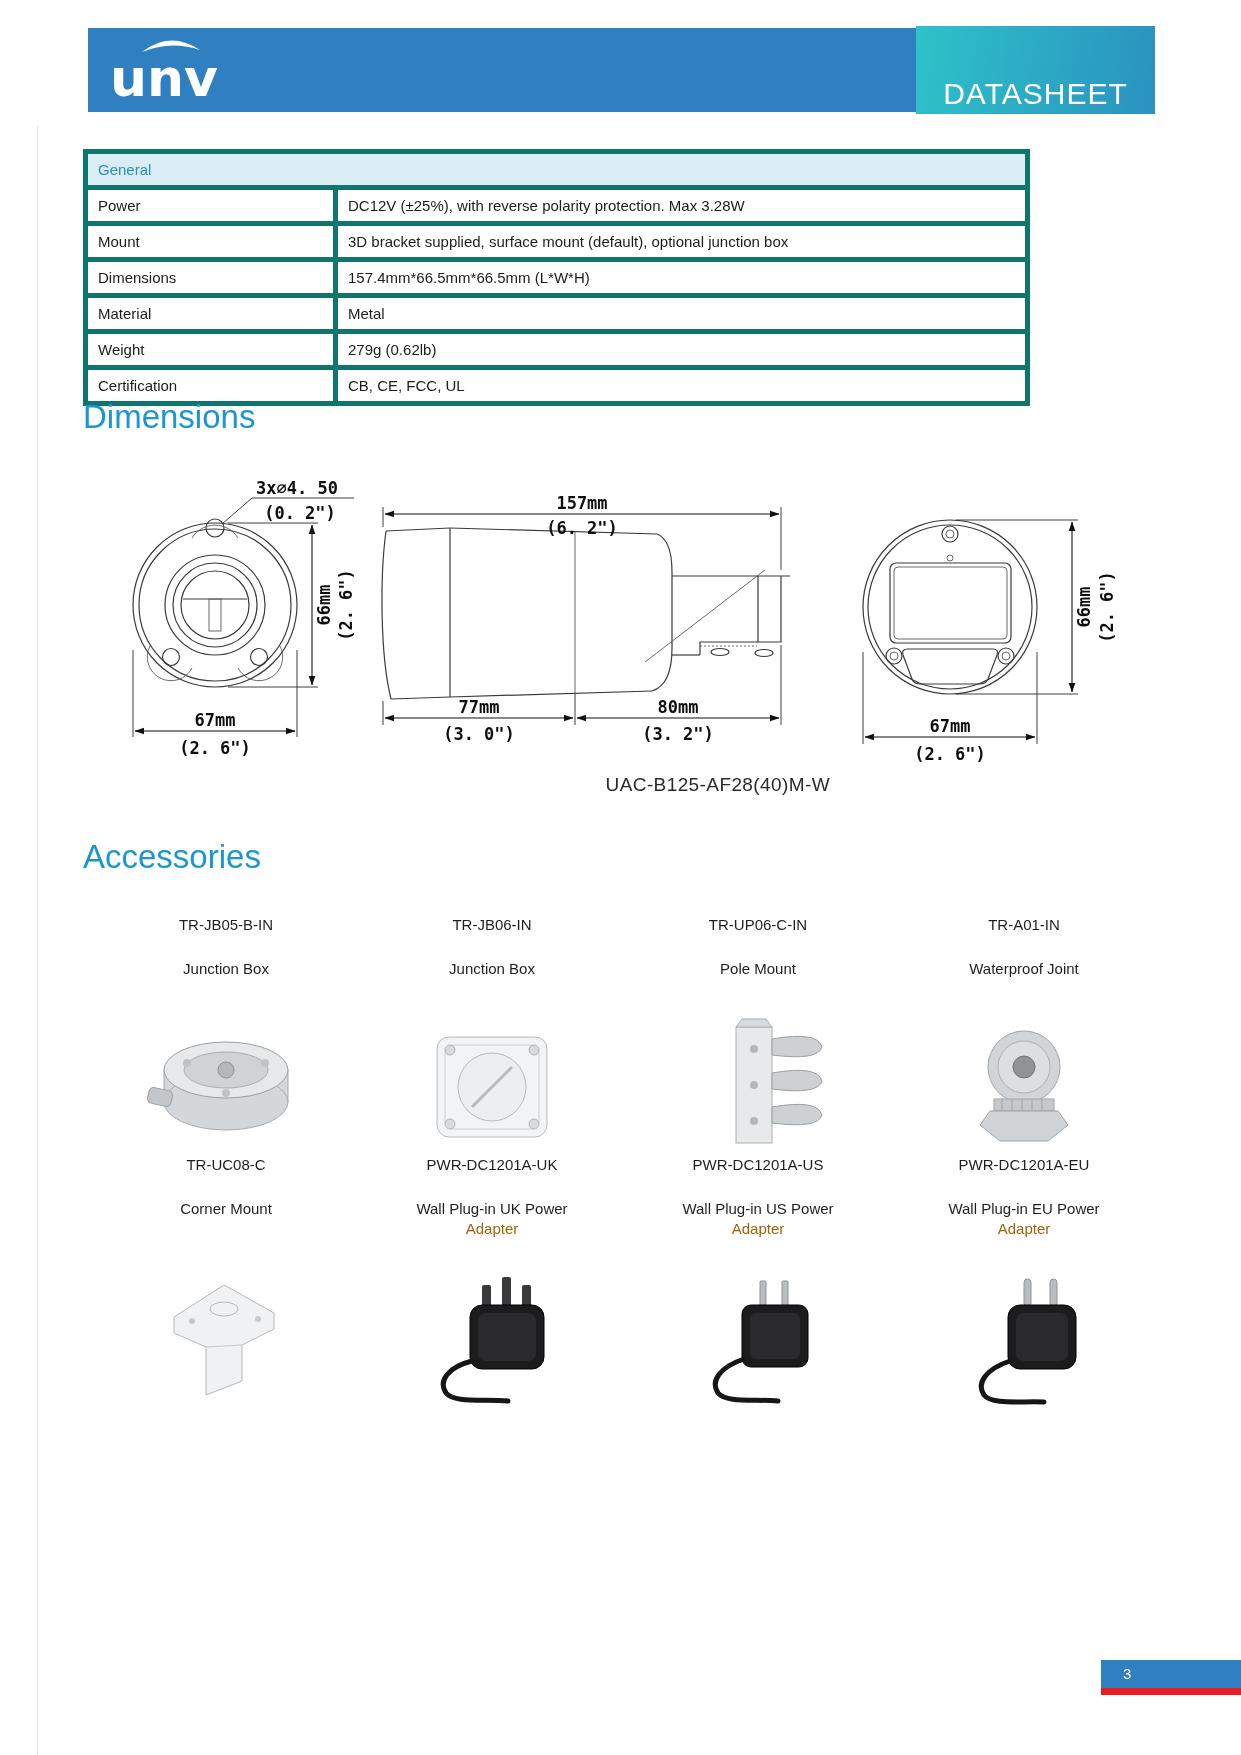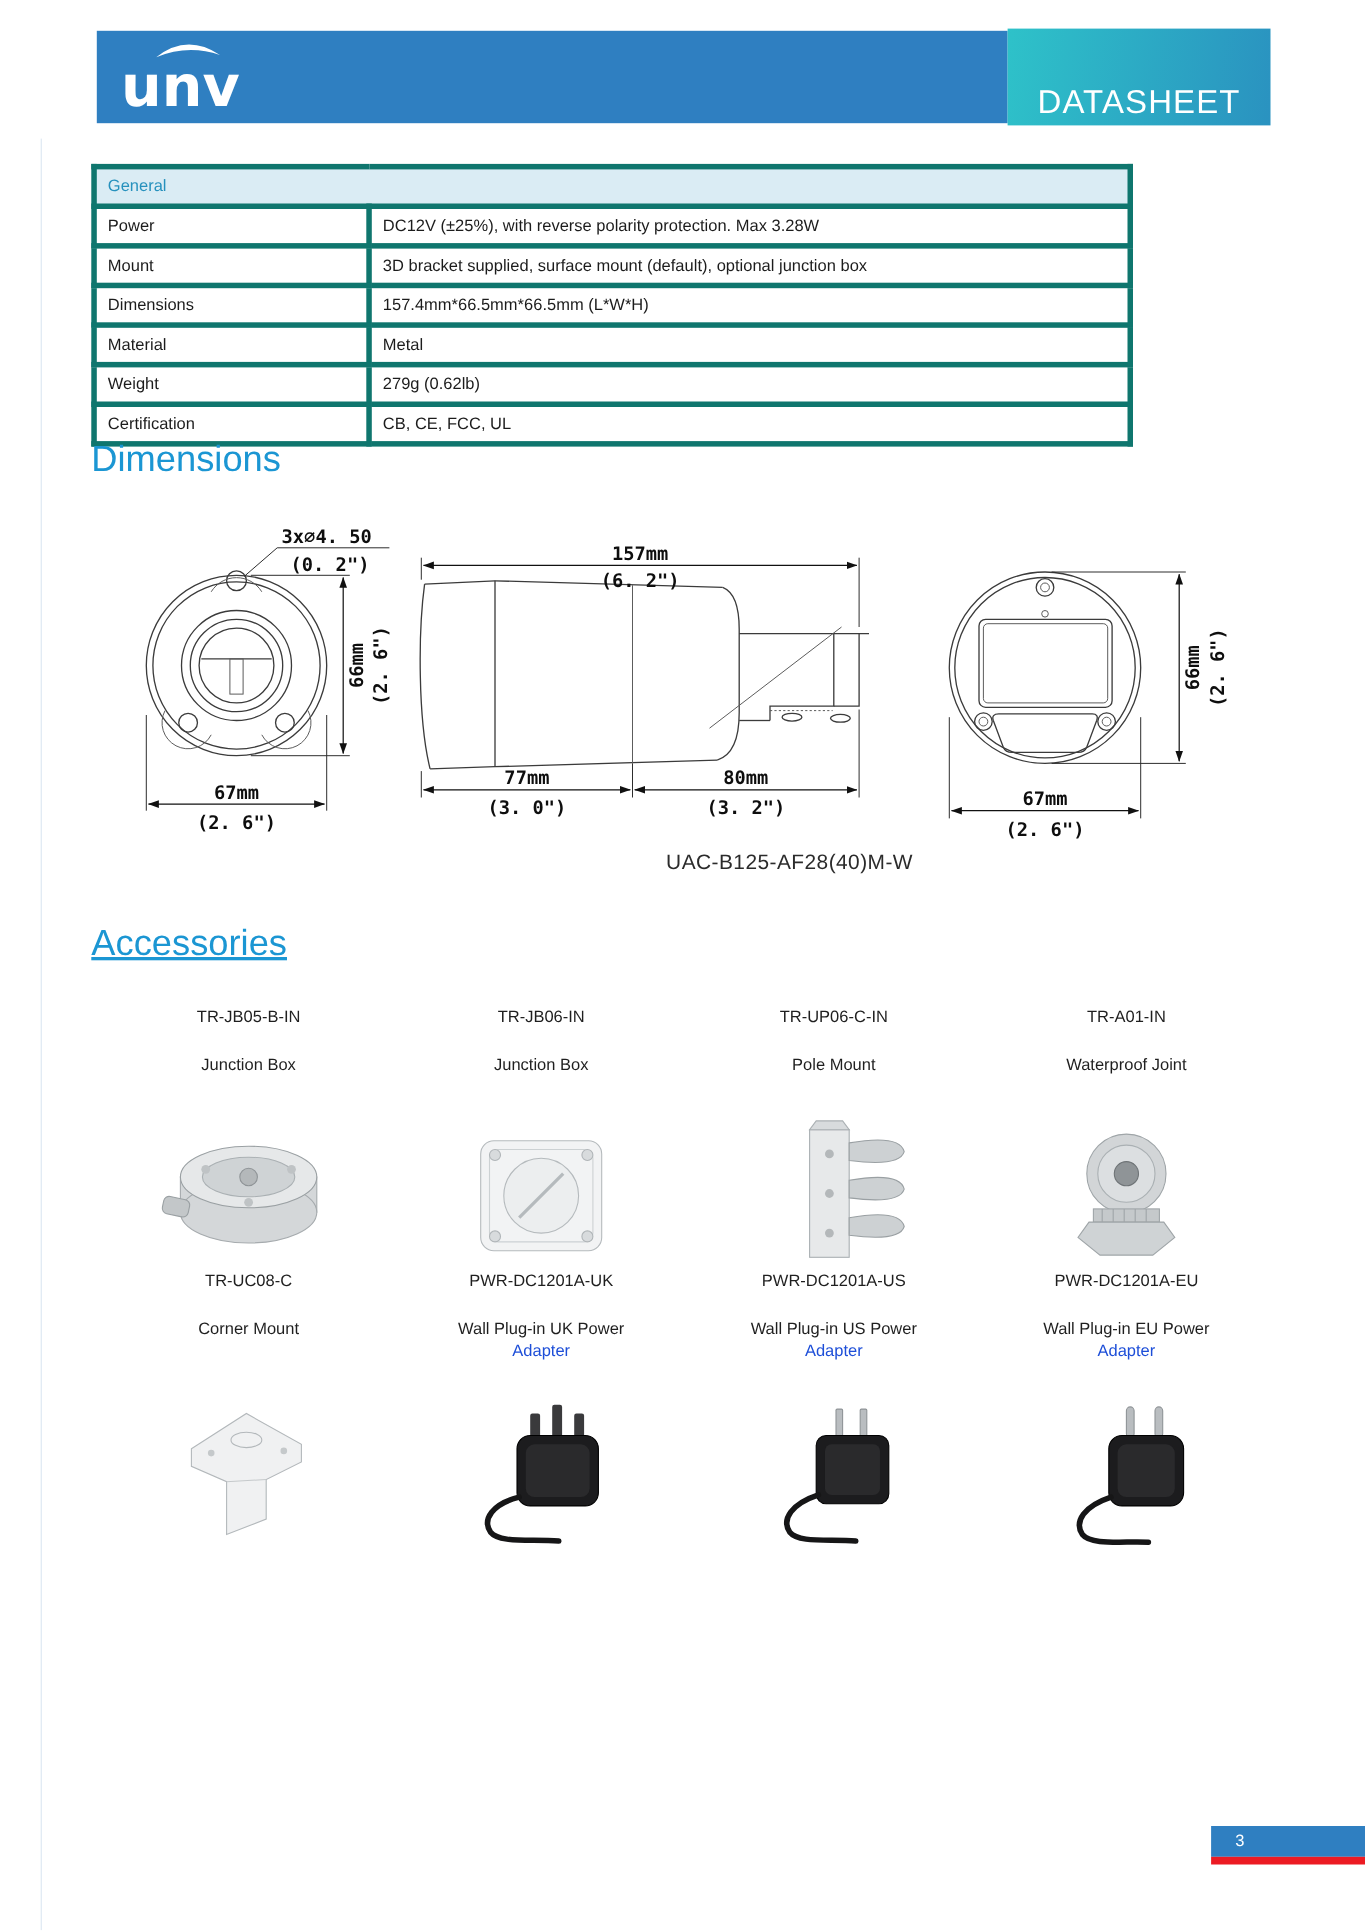--- a/index.html
+++ b/index.html
@@ -25,21 +25,21 @@
   table.spec td {
     border:5px solid #0f766e; font-size:15px; color:#1c1c1c;
     height:31px; padding:0 8px 0 10px; vertical-align:middle; background:#fff;
   }
   table.spec td.c1 { width:227px;margin-top:32px; }
   table.spec tr.t-head td { background:#DAECF4; color:#2691BD; }
 
   
   .sec-heading { position:absolute; left:83px; font-size:33px; color:#1B96D3; font-weight:400; }
   .h-dim { top:398px; }
-  .h-acc { top:838px;text-decoration:underline; }
+  .h-acc { top:838px; }
 
   
   .dim-svg { position:absolute; left:110px; top:455px; }
   .dim-svg .ln   { stroke:#3b3b3b; stroke-width:1.2; fill:none; }
   .dim-svg .thin { stroke:#5a5a5a; stroke-width:0.9; fill:none; }
   .dim-svg .ext  { stroke:#2a2a2a; stroke-width:0.9; fill:none; }
   .dim-svg .dim  { stroke:#111; stroke-width:1.1; fill:none; }
   .dim-svg text.cad {
     font-family:"DejaVu Sans Mono", monospace; font-weight:700;
     font-size:17px; fill:#0e0e0e;
@@ -50,21 +50,21 @@
   }
 
   
   .acc-grid {
     position:absolute; left:93px; top:915px; width:1064px;
     display:grid; grid-template-columns:repeat(4,1fr); grid-template-rows:240px auto;
   }
   .acc-cell { display:flex; flex-direction:column; align-items:center; text-align:left; }
   .acc-model { font-size:15px; color:#1f1f1f; line-height:20px; }
   .acc-name  { font-size:15px; color:#1f1f1f; line-height:20px; margin-top:24px; }
-  .acc-name2 { font-size:15px; color:#1d4ed8; line-height:20px; min-height:26px; }
+  .acc-name2 { font-size:15px; color:#a16207; line-height:20px; min-height:26px; }
   .acc-img   { margin-top:10px; }
 
   
   .page-num-box {
     position:absolute; left:1101px; top:1660px; width:140px; height:28px;
     background:#2F7FC1; color:#fff; font-size:15px; line-height:28px; padding-left:22px;
     box-sizing:border-box;
   }
   .page-num-red { position:absolute; left:1101px; top:1688px; width:140px; height:7px; background:#EC1B23; }
 </style>

